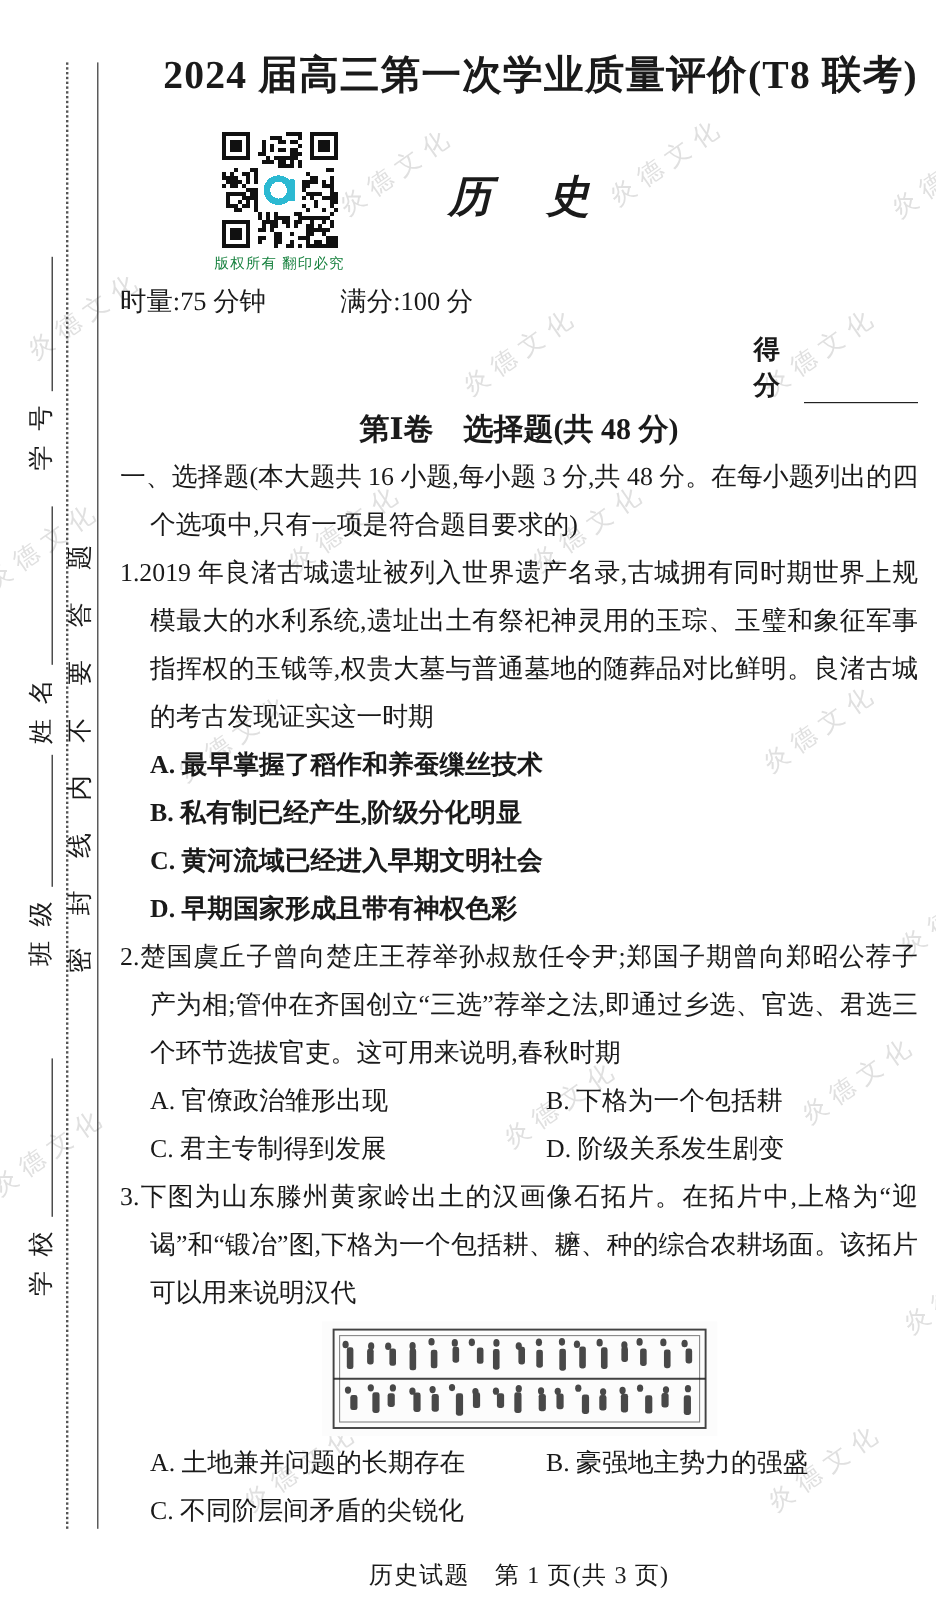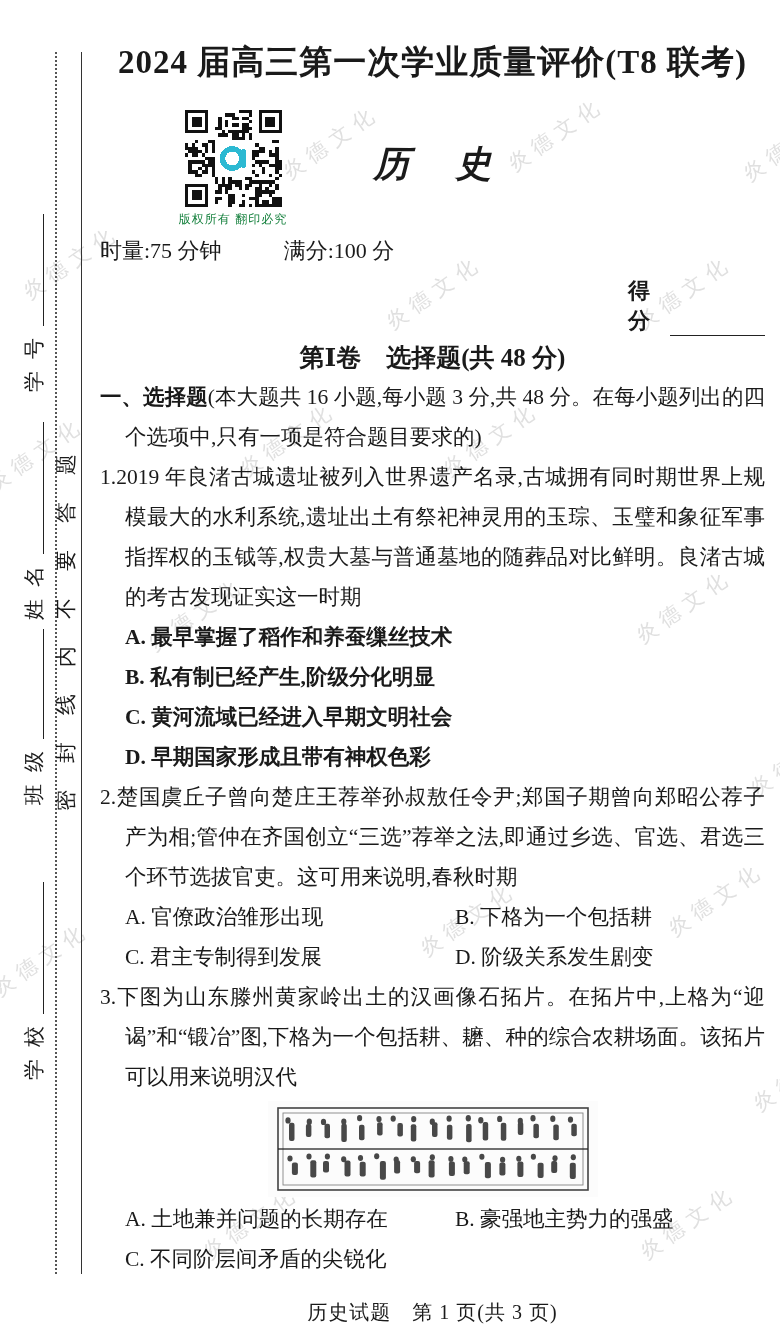--- a/index.html
+++ b/index.html
@@ -14,41 +14,41 @@
   .seal-line-solid{position:absolute;left:81px;top:52px;height:1222px;width:0;
       border-left:1.5px solid #333;z-index:1;}
   .seal-field{position:absolute;display:flex;align-items:flex-end;height:30px;
       transform:rotate(-90deg);z-index:1;font-size:21px;}
   .seal-field .lbl{letter-spacing:12px;white-space:nowrap;}
   .seal-field .blank{flex:1;border-bottom:1.2px solid #222;height:0;margin:0 2px 4px 0;}
   .seal-notice{position:absolute;display:block;transform:rotate(-90deg);z-index:1;
       font-size:21px;letter-spacing:27px;white-space:nowrap;text-align:center;}
   
   .content{position:absolute;left:100px;top:0;width:665px;z-index:2;}
-  .exam-title{position:absolute;left:0;top:40px;width:665px;text-align:center;
+  .exam-title{position:absolute;left:0;top:40px;width:665px;text-align:right;
       font-size:33px;font-weight:bold;letter-spacing:1px;white-space:nowrap;}
   .qr-block{position:absolute;left:73px;top:110px;width:120px;text-align:center;}
   .qr-block svg{display:block;margin:0 auto;}
   .qr-caption{font-size:12px;color:#15803d;margin-top:4px;letter-spacing:1px;
       font-family:"Liberation Sans","DejaVu Sans",sans-serif;white-space:nowrap;}
   .subject-title{position:absolute;left:0;top:140px;width:665px;text-align:center;
       font-family:"Liberation Sans","DejaVu Sans",sans-serif;font-weight:bold;font-size:36px;}
   .subject-title span{letter-spacing:46px;padding-left:46px;font-style:italic;}
   .meta-line{position:absolute;left:0;top:236px;width:665px;display:flex;
       justify-content:flex-start;gap:62px;font-size:22px;}
   .score-line{position:absolute;left:528px;top:276px;display:flex;align-items:flex-end;}
   .score-line .lbl{font-weight:bold;font-size:22px;letter-spacing:1px;}
   .score-line .blank{width:105px;border-bottom:1.5px solid #222;height:26px;}
   .section-heading{position:absolute;left:0;top:341px;width:665px;text-align:center;
       font-size:25px;font-weight:bold;}
   
   .body-flow{position:absolute;left:0;top:377px;width:665px;font-size:21.5px;
       line-height:40px;text-align:justify;}
   .hang{padding-left:25px;text-indent:-25px;}
-  .intro .heading{font-weight:bold;}
+  .intro .heading{font-weight:normal;}
   .opt-list{padding-left:25px;font-weight:bold;}
   .opt-grid{padding-left:25px;display:grid;grid-template-columns:330px 1fr;}
   .figure-wrap{width:665px;text-align:center;margin:4px 0 2px 0;line-height:0;}
   .footer{position:absolute;left:0;top:1299px;width:665px;text-align:center;
       font-size:20px;letter-spacing:1px;z-index:2;}
 </style>
 </head>
 <body>
 
 <div class="page">

